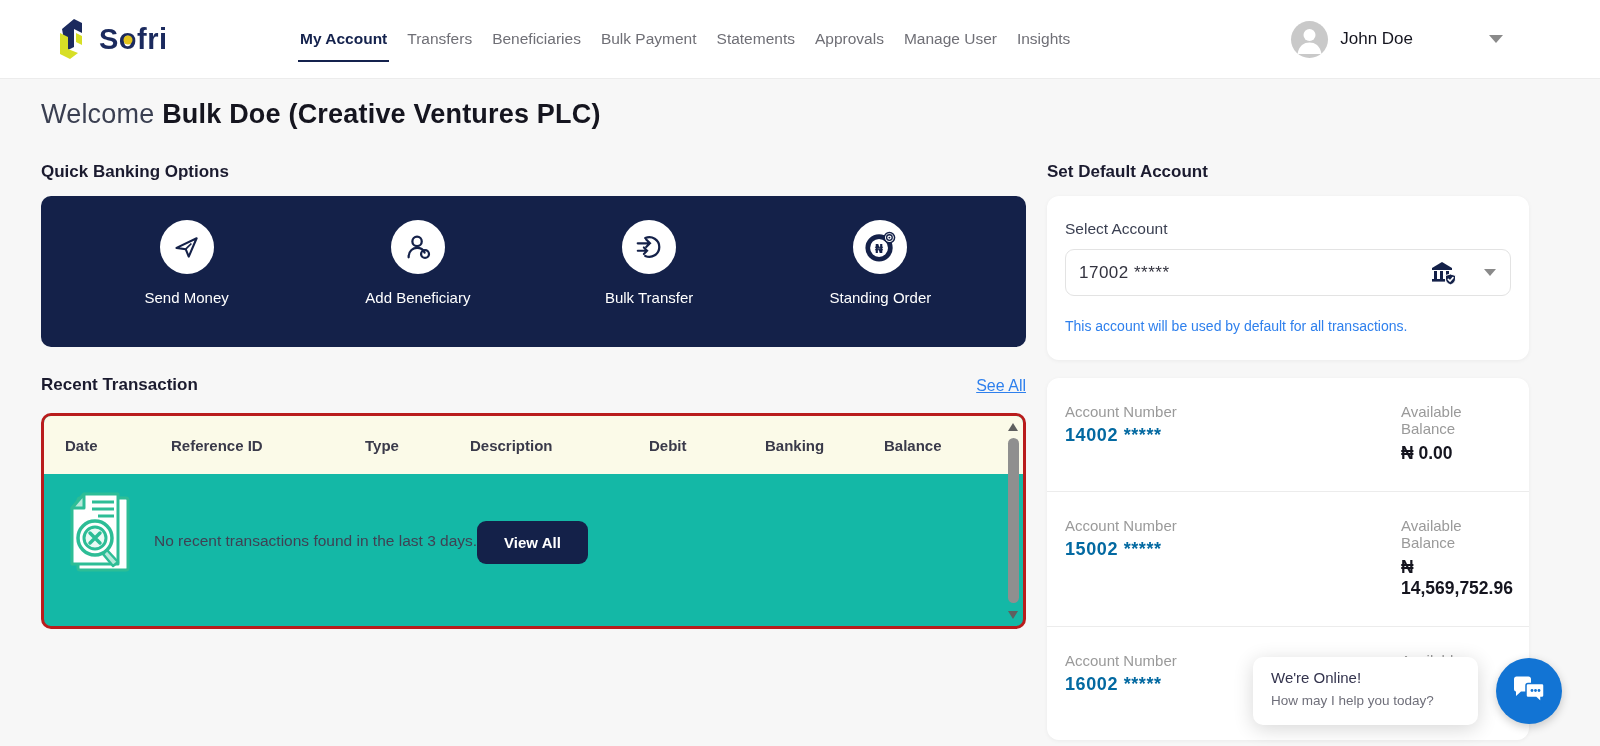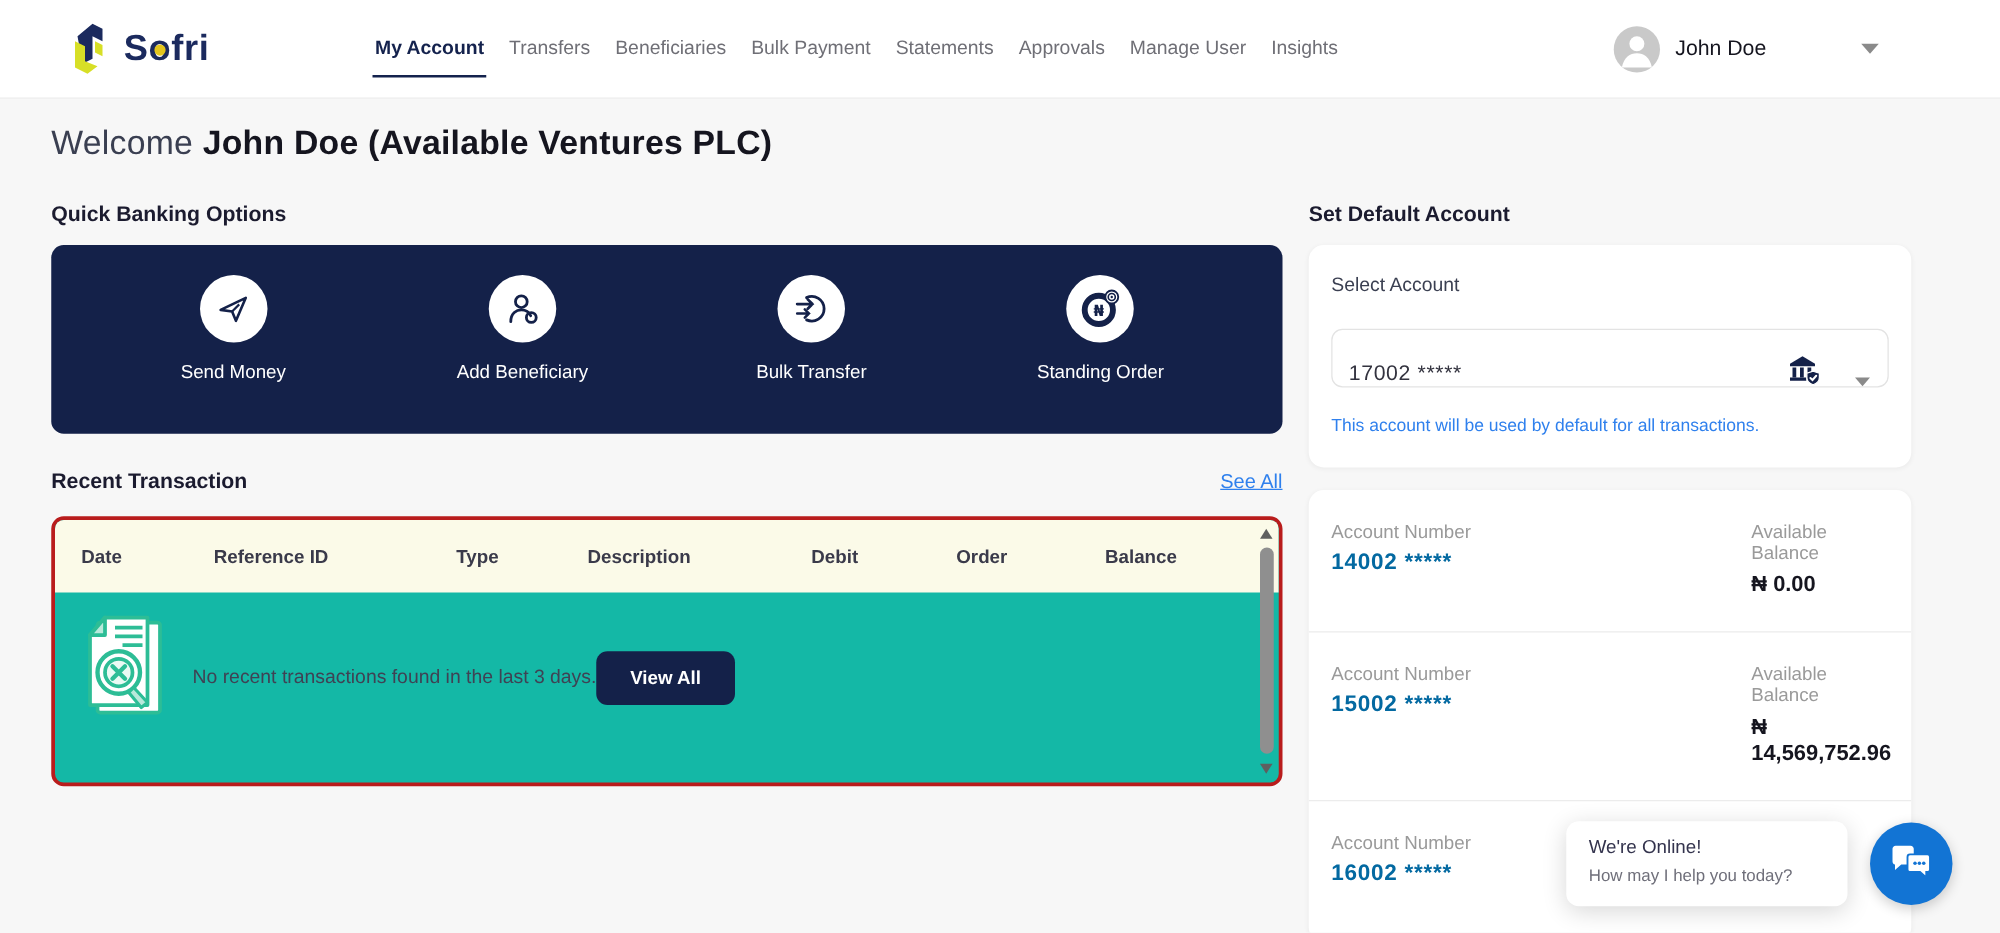--- a/index.html
+++ b/index.html
@@ -62,22 +62,22 @@
   }
   .quick-label { color:#ffffff; font-size:15px; margin-top:15px; }
 
   
   .card {
     background:#ffffff; border-radius:12px; box-shadow:0 1px 4px rgba(0,0,0,.05);
   }
   .default-card { margin-top:14px; padding:24px 18px 26px; }
   .select-label { font-size:15.5px; color:#3a3f51; }
   .select-box {
-    margin-top:25px; height:47px; border:1px solid #e3e3e3; border-radius:9px;
-    display:flex; align-items:flex-end; padding:0 14px 0 13px; background:#fff; cursor:pointer;
+    margin-top:11px; height:47px; border:1px solid #e3e3e3; border-radius:9px;
+    display:flex; align-items:center; padding:0 14px 0 13px; background:#fff; cursor:pointer;
   }
   .select-value { font-size:17px; color:#33333f; letter-spacing:.5px; }
   .select-box .bank-icon { margin-left:auto; display:flex; }
   .select-box .caret-down { margin-left:28px; border-left-width:6px; border-right-width:6px; border-top-width:7px; }
   .default-note { margin-top:22px; font-size:14px; color:#2f80ed; }
 
   
   .row-head { display:flex; align-items:flex-end; justify-content:space-between; margin-top:28px; }
   .see-all { font-size:16px; color:#2f80ed; text-decoration:underline; font-weight:500; cursor:pointer; }
   .table-card {
@@ -160,21 +160,21 @@
       </svg>
     </span>
     <span class="user-name">John Doe</span>
     <span class="caret-down"></span>
   </div>
 </header>
 
 <main>
   <h1 class="welcome">
     <span>Welcome</span>
-    <b>John Doe (Available Ventures PLC)</b>
+    <b>Bulk Doe (Creative Ventures PLC)</b>
   </h1>
 
   <div class="columns">
 
     <div class="left-col">
       <h2 class="section-title">Quick Banking Options</h2>
 
       <div class="quick-panel">
         <div class="quick-action">
           <span class="quick-circle">
@@ -224,21 +224,21 @@
         <a class="see-all">See All</a>
       </div>
 
       <div class="table-card">
         <div class="table-header">
           <span class="th">Date</span>
           <span class="th">Reference ID</span>
           <span class="th">Type</span>
           <span class="th">Description</span>
           <span class="th">Debit</span>
-          <span class="th">Order</span>
+          <span class="th">Banking</span>
           <span class="th">Balance</span>
         </div>
 
         <div class="empty-state">
           <span>
             <svg width="110" height="96" viewBox="0 0 110 96" fill="none">
               <rect x="34" y="12" width="50" height="72" rx="2" stroke="#2dbd96" stroke-width="3" fill="#ffffff"></rect>
               <path d="M28 22 L40 8 L74 8 L74 78 L28 78 Z" fill="#ffffff" stroke="#2dbd96" stroke-width="3" stroke-linejoin="round"></path>
               <path d="M28 22 L40 8 L40 22 Z" fill="#b9e9db" stroke="#2dbd96" stroke-width="3" stroke-linejoin="round"></path>
               <line x1="48" y1="16" x2="70" y2="16" stroke="#2dbd96" stroke-width="3"></line>

